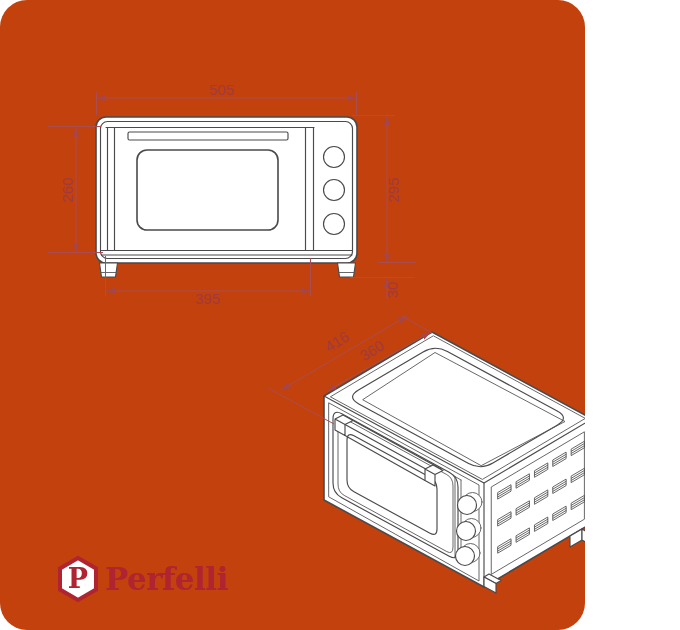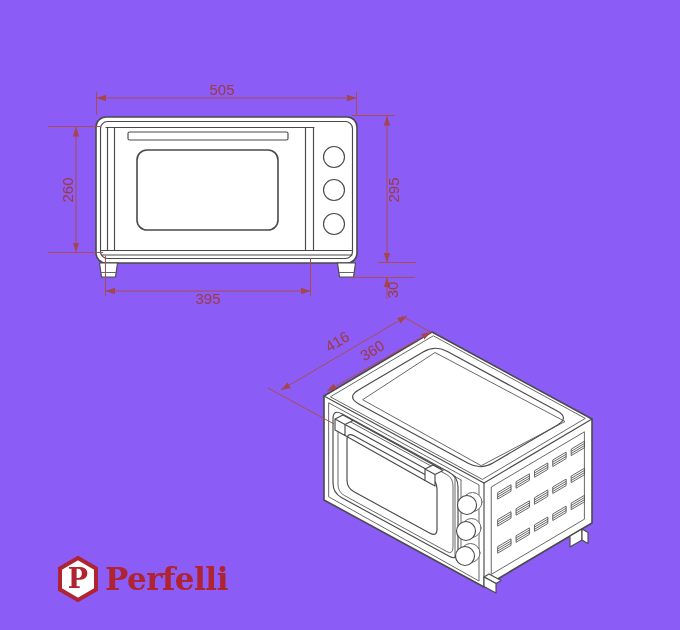--- a/index.html
+++ b/index.html
@@ -1,16 +1,16 @@
 <!DOCTYPE html>
 <html><head>
 <meta charset="utf-8">
 <style>
   html,body{margin:0;padding:0;background:#ffffff;}
-  .stage{position:relative;width:680px;height:630px;background:#8b5cf6;overflow:hidden;}
+  .stage{position:relative;width:585px;height:630px;background:#c2410c;overflow:hidden;border-radius:27px;}
   svg{display:block;}
   .ln  {stroke:#4a4a4c;fill:none;stroke-width:1.6;stroke-linejoin:round;stroke-linecap:round;}
   .ln2 {stroke:#4a4a4c;fill:none;stroke-width:1.15;stroke-linejoin:round;stroke-linecap:round;}
   .ln3 {stroke:#57575a;fill:none;stroke-width:0.9;stroke-linejoin:round;stroke-linecap:round;}
   .fw  {fill:#ffffff;}
   .red {stroke:#aa4d52;fill:none;stroke-width:1;}
   .dim {marker-start:url(#arr);marker-end:url(#arr);}
   .rtxt{fill:#9e3a41;font-family:"Liberation Sans",sans-serif;font-size:15px;text-anchor:middle;}
   .brandtxt{fill:#b02330;font-family:"DejaVu Serif","Liberation Serif",serif;font-weight:700;}
   .mono{font-size:27px;text-anchor:middle;}

